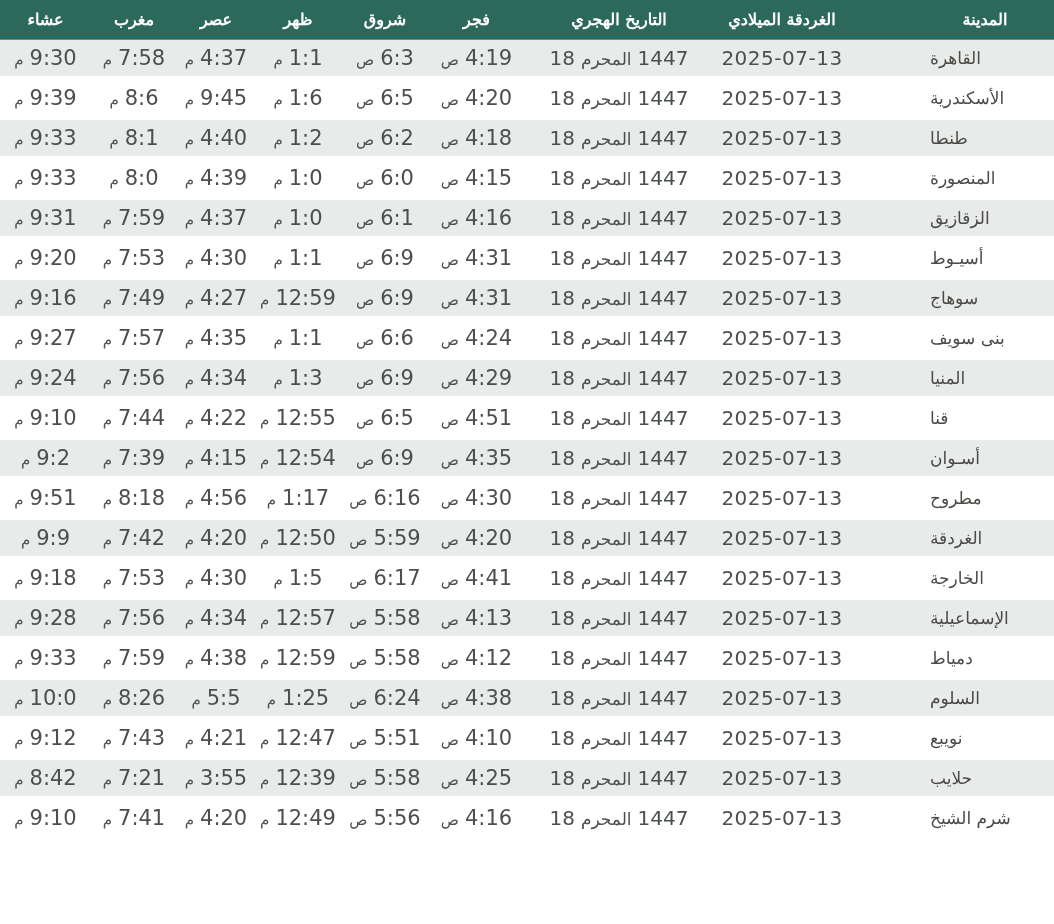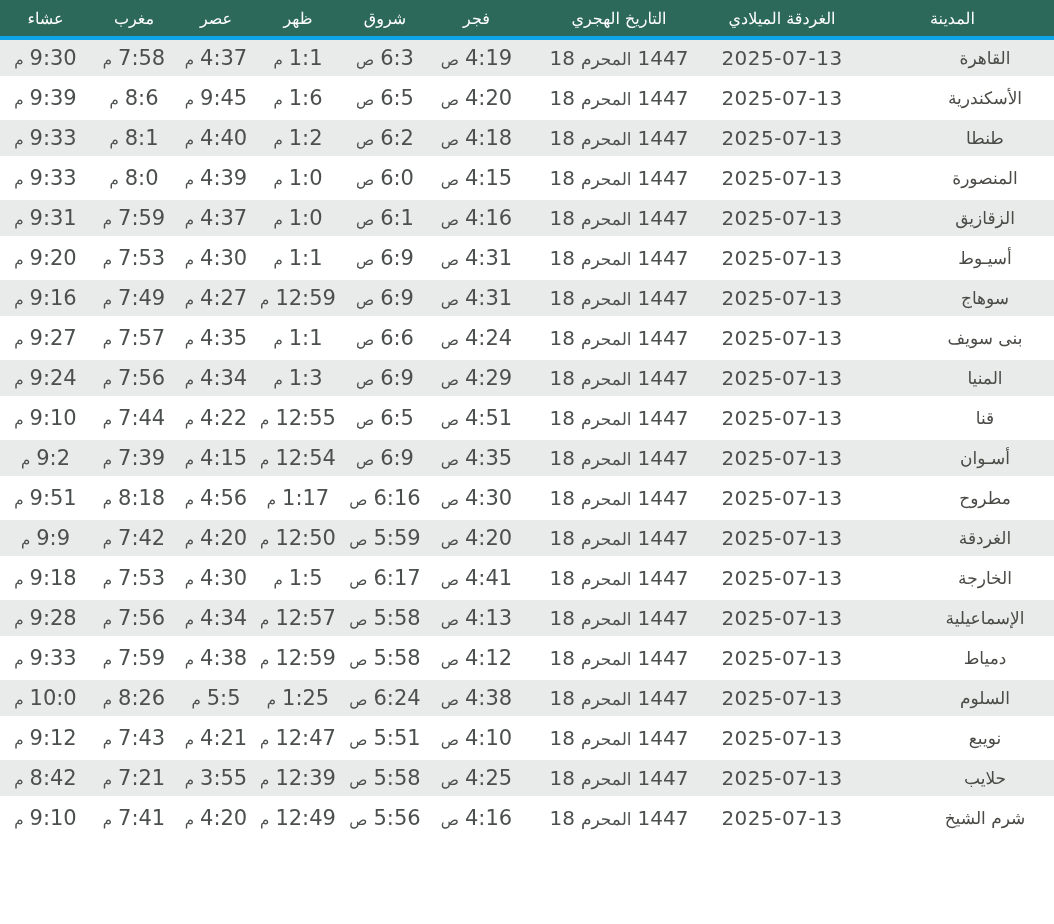--- a/index.html
+++ b/index.html
@@ -20,41 +20,41 @@
     width:1054px;
     table-layout:fixed;
     border-collapse:separate;
     border-spacing:0;
   }
   
   thead th{
     background:var(--header-bg);
     color:var(--header-text);
     height:40px;
-    border-bottom:4px solid #0ea5e9;
+    border-bottom:1px solid #0ea5e9;
     font-family:"DejaVu Serif",serif;
-    font-weight:normal;
+    font-weight:bold;
     font-size:16px;
     text-align:center;
     vertical-align:middle;
   }
-  thead th.col-city{text-align:left;padding-left:0;padding-right:14px;}
+  thead th.col-city{text-align:center;padding-left:0;padding-right:14px;}
   thead th.col-gregorian{padding-right:80px;}
   
   tbody td{
     height:40px;
     border-bottom:4px solid #ffffff;
     vertical-align:middle;
     text-align:center;
     color:var(--time-text);
   }
   tbody tr.odd td{background:var(--row-alt-bg);}
   tbody tr.even td{background:var(--row-bg);}
   td.col-city{
-    text-align:center;
+    text-align:left;
     padding-right:14px;
     font-family:"DejaVu Serif",serif;
     font-size:17px;
     color:var(--city-text);
   }
   td.col-gregorian{
     font-size:20px;
     letter-spacing:0.5px;
     padding-right:80px;
     direction:ltr;

